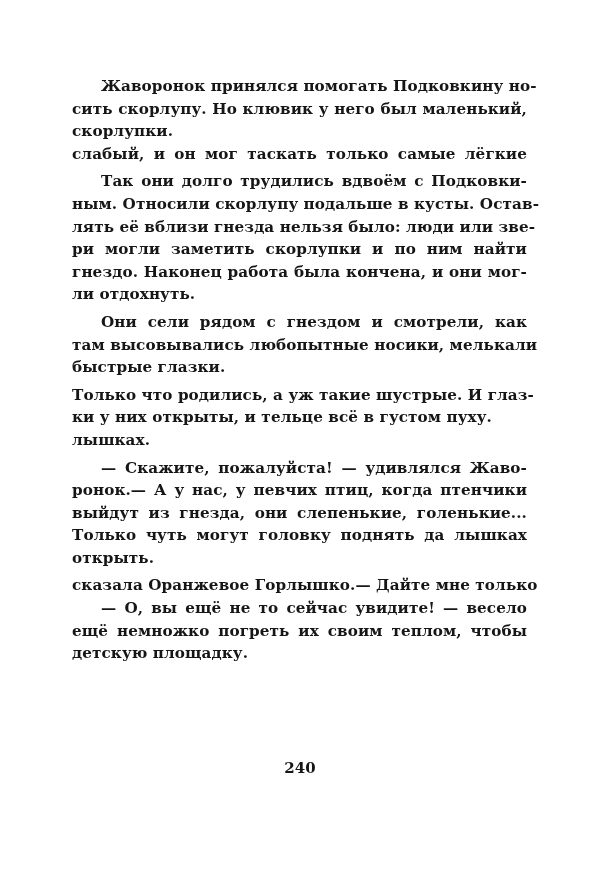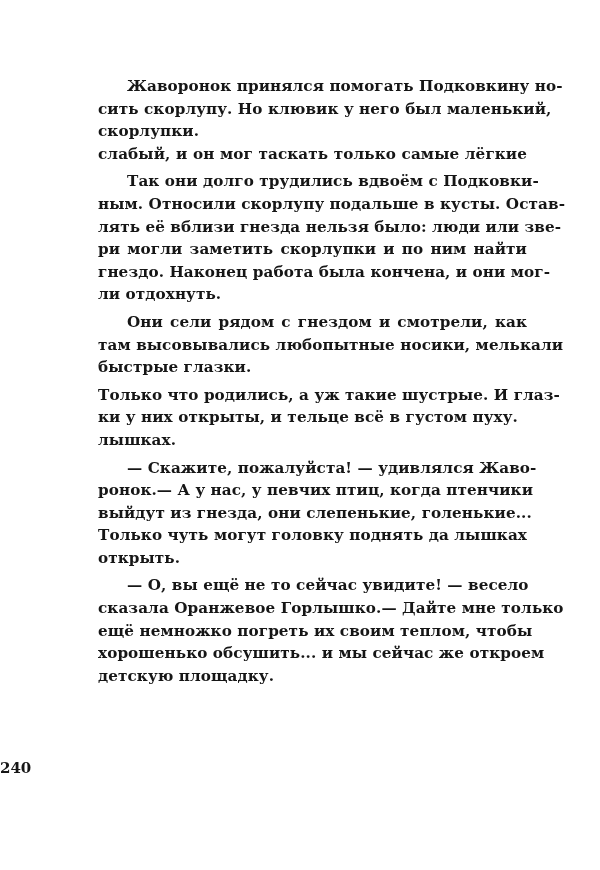--- a/index.html
+++ b/index.html
@@ -24,31 +24,30 @@
     .line {
       display: block;
       height: 22.6px;
       line-height: 22.6px;
       font-size: 15.2px;
       font-weight: bold;
       white-space: nowrap;
       text-align: justify;
       text-align-last: justify;
       letter-spacing: 0.1px;
-      margin-left: 26px;
     }
     .line.indent { padding-left: 29px; }
     .line.last { text-align-last: left; }
     .para-gap { height: 5px; }
     .page-number {
       position: absolute;
       left: 0;
       width: 600px;
       top: 759px;
-      text-align: left;
+      text-align: center;
       font-size: 15px;
       font-weight: bold;
     }
   </style>
 </head>
 <body>
 
 <div class="page">
 
   <div>
@@ -89,22 +88,21 @@
   <div>
     <span class="line indent">— Скажите, пожалуйста! — удивлялся Жаво-</span>
     <span class="line">ронок.— А у нас, у певчих птиц, когда птенчики</span>
     <span class="line">выйдут из гнезда, они слепенькие, голенькие...</span>
     <span class="line">Только чуть могут головку поднять да лышках</span>
     <span class="line last">открыть.</span>
   </div>
   <div class="para-gap"></div>
 
   <div>
+    <span class="line">сказала Оранжевое Горлышко.— Дайте мне только</span>
     <span class="line indent">— О, вы ещё не то сейчас увидите! — весело</span>
-    <span class="line">сказала Оранжевое Горлышко.— Дайте мне только</span>
     <span class="line">ещё немножко погреть их своим теплом, чтобы</span>
-    <span class="line">хорошенько обсушить... и мы сейчас же откроем</span>
     <span class="line last">детскую площадку.</span>
   </div>
 
 </div>
 
 <div class="page-number">240</div>
 
 </body></html>

